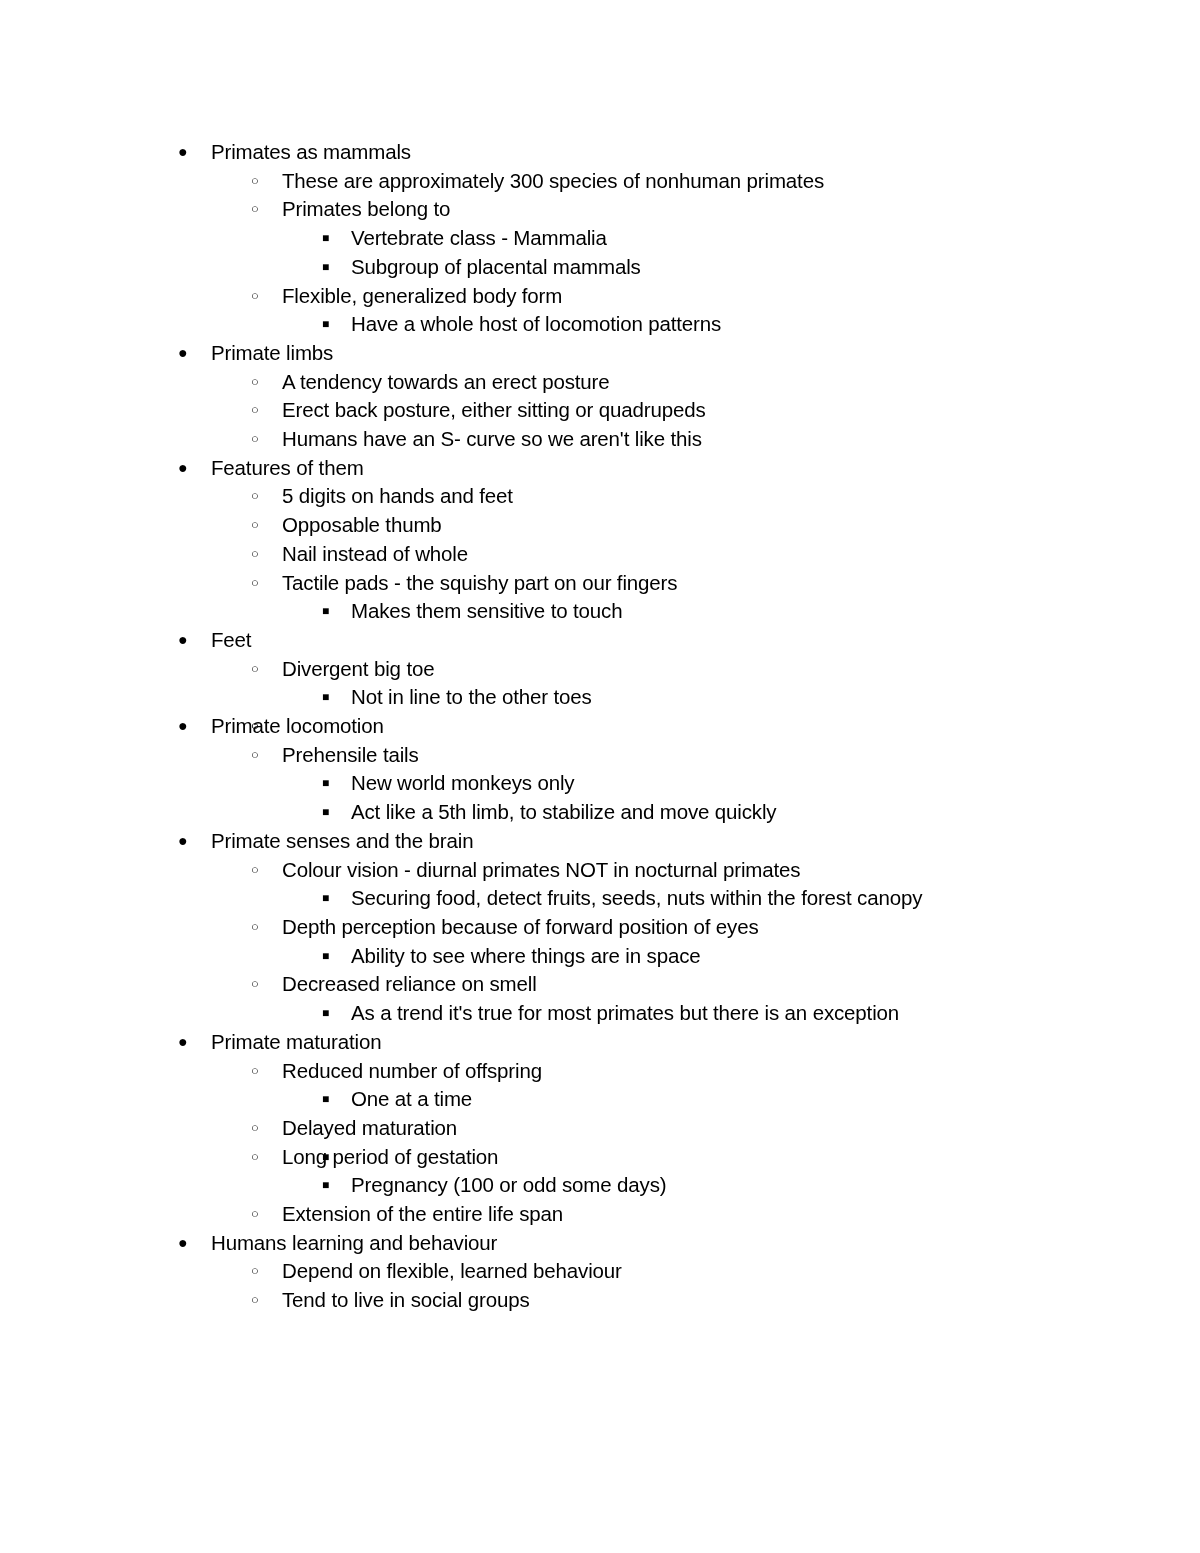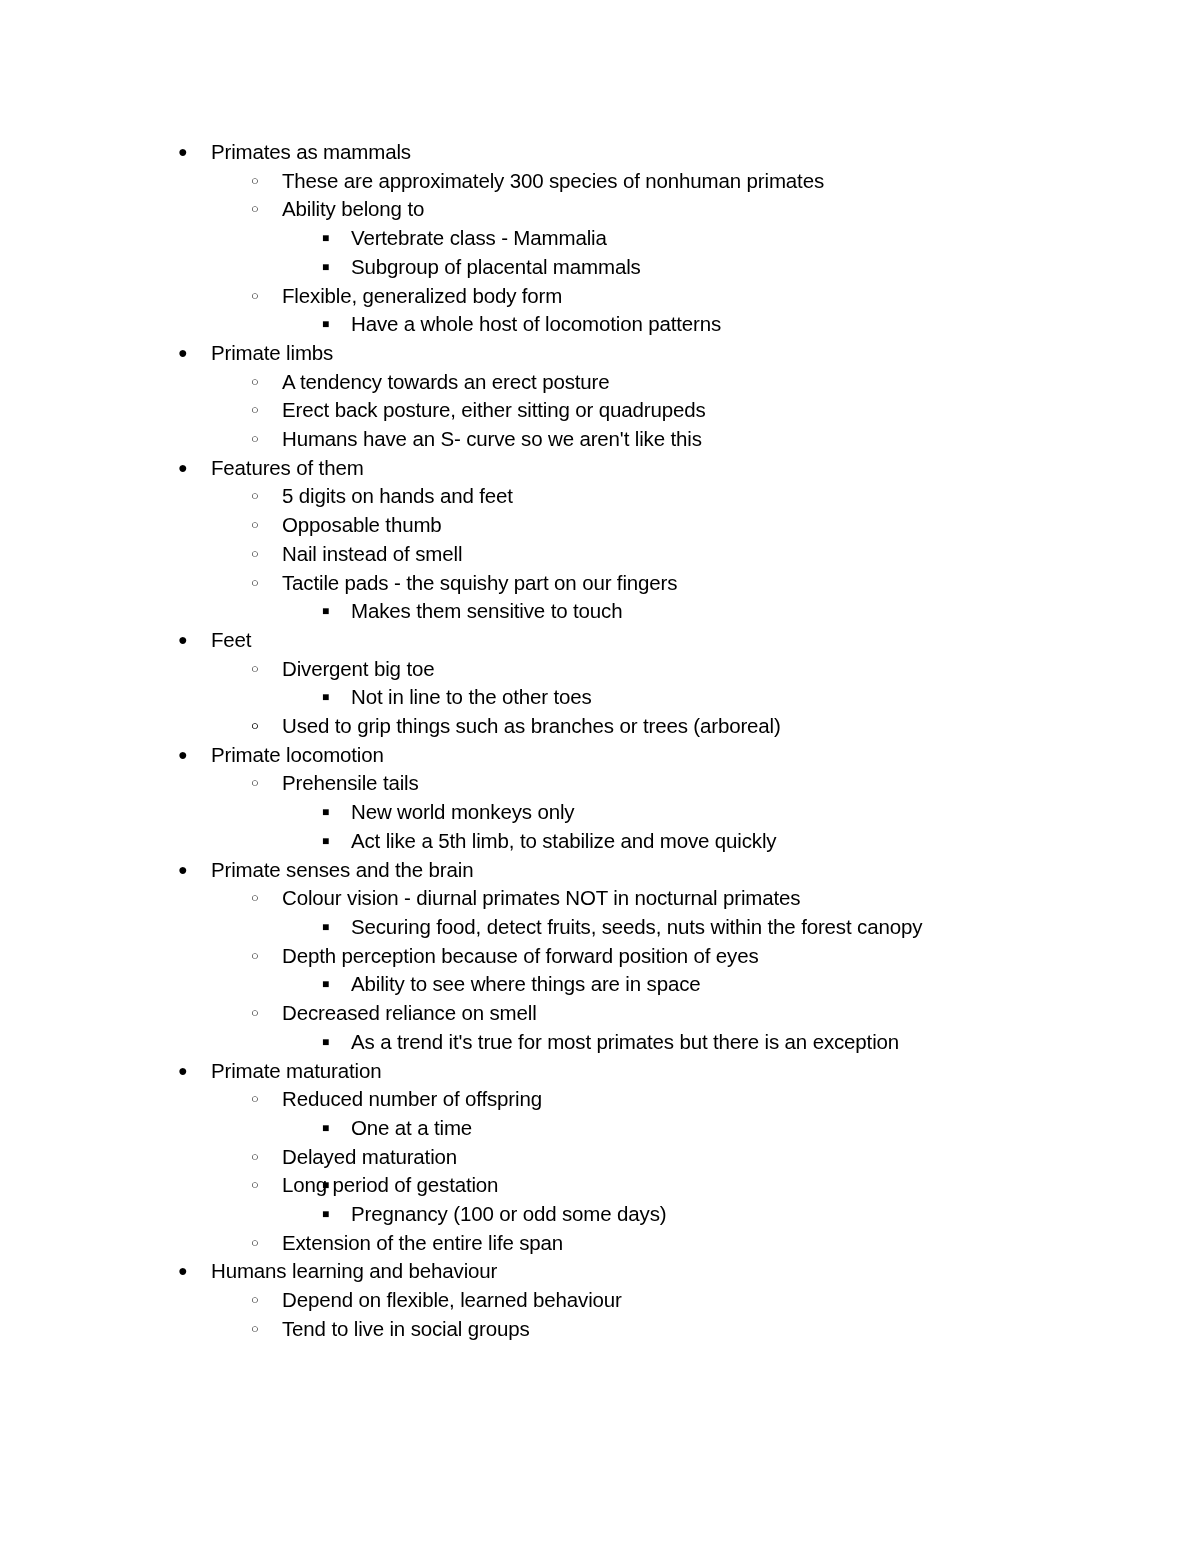--- a/index.html
+++ b/index.html
@@ -86,40 +86,40 @@
   .text { display: inline; margin-top: 6px; }
 </style>
 </head>
 <body>
 
 <div class="page">
   <div class="outline">
     <ul class="level" id="outline-root">
         <li class="item lvl1"><span class="marker">●</span><span class="text">Primates as mammals</span></li>
         <li class="item lvl2"><span class="marker">○</span><span class="text">These are approximately 300 species of nonhuman primates</span></li>
-        <li class="item lvl2"><span class="marker">○</span><span class="text">Ability belong to</span></li>
+        <li class="item lvl2"><span class="marker">○</span><span class="text">Primates belong to</span></li>
         <li class="item lvl3"><span class="marker">■</span><span class="text">Vertebrate class - Mammalia</span></li>
         <li class="item lvl3"><span class="marker">■</span><span class="text">Subgroup of placental mammals</span></li>
         <li class="item lvl2"><span class="marker">○</span><span class="text">Flexible, generalized body form</span></li>
         <li class="item lvl3"><span class="marker">■</span><span class="text">Have a whole host of locomotion patterns</span></li>
         <li class="item lvl1"><span class="marker">●</span><span class="text">Primate limbs</span></li>
         <li class="item lvl2"><span class="marker">○</span><span class="text">A tendency towards an erect posture</span></li>
         <li class="item lvl2"><span class="marker">○</span><span class="text">Erect back posture, either sitting or quadrupeds</span></li>
         <li class="item lvl2"><span class="marker">○</span><span class="text">Humans have an S- curve so we aren't like this</span></li>
         <li class="item lvl1"><span class="marker">●</span><span class="text">Features of them</span></li>
         <li class="item lvl2"><span class="marker">○</span><span class="text">5 digits on hands and feet</span></li>
         <li class="item lvl2"><span class="marker">○</span><span class="text">Opposable thumb</span></li>
-        <li class="item lvl2"><span class="marker">○</span><span class="text">Nail instead of smell</span></li>
+        <li class="item lvl2"><span class="marker">○</span><span class="text">Nail instead of whole</span></li>
         <li class="item lvl2"><span class="marker">○</span><span class="text">Tactile pads - the squishy part on our fingers</span></li>
         <li class="item lvl3"><span class="marker">■</span><span class="text">Makes them sensitive to touch</span></li>
         <li class="item lvl1"><span class="marker">●</span><span class="text">Feet</span></li>
         <li class="item lvl2"><span class="marker">○</span><span class="text">Divergent big toe</span></li>
         <li class="item lvl3"><span class="marker">■</span><span class="text">Not in line to the other toes</span></li>
         <li class="item lvl2"><span class="marker">○</span></li>
-        <li class="item lvl2"><span class="marker">○</span><span class="text">Used to grip things such as branches or trees (arboreal)</span></li>
+        <li class="item lvl2"><span class="marker">○</span></li>
         <li class="item lvl1"><span class="marker">●</span><span class="text">Primate locomotion</span></li>
         <li class="item lvl2"><span class="marker">○</span><span class="text">Prehensile tails</span></li>
         <li class="item lvl3"><span class="marker">■</span><span class="text">New world monkeys only</span></li>
         <li class="item lvl3"><span class="marker">■</span><span class="text">Act like a 5th limb, to stabilize and move quickly</span></li>
         <li class="item lvl1"><span class="marker">●</span><span class="text">Primate senses and the brain</span></li>
         <li class="item lvl2"><span class="marker">○</span><span class="text">Colour vision - diurnal primates NOT in nocturnal primates</span></li>
         <li class="item lvl3"><span class="marker">■</span><span class="text">Securing food, detect fruits, seeds, nuts within the forest canopy</span></li>
         <li class="item lvl2"><span class="marker">○</span><span class="text">Depth perception because of forward position of eyes</span></li>
         <li class="item lvl3"><span class="marker">■</span><span class="text">Ability to see where things are in space</span></li>
         <li class="item lvl2"><span class="marker">○</span><span class="text">Decreased reliance on smell</span></li>

